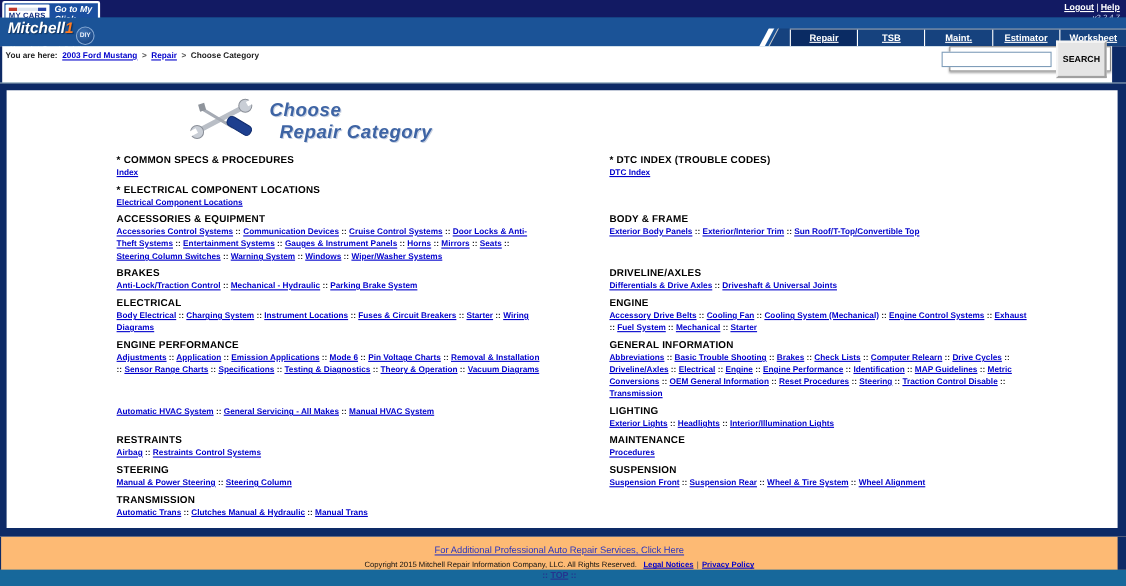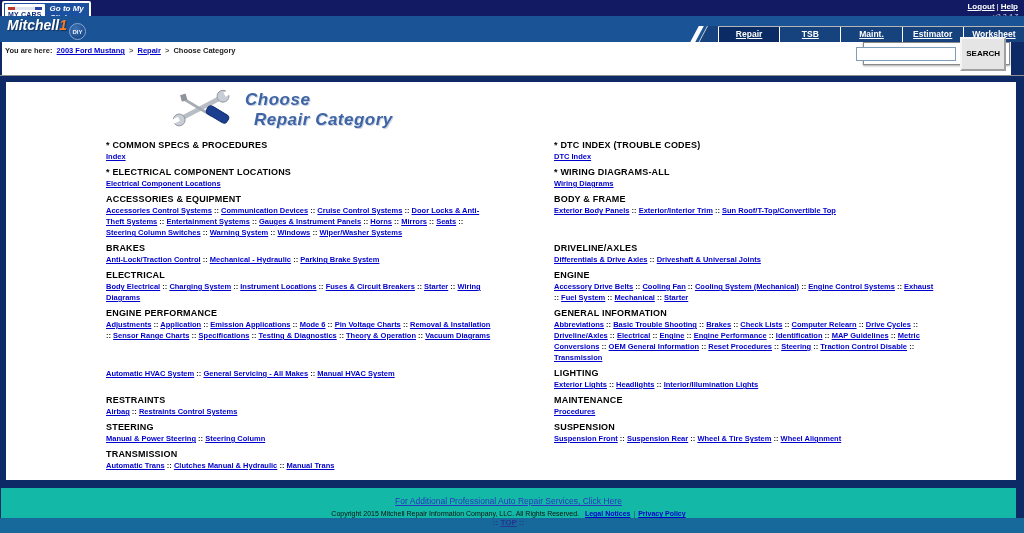--- a/index.html
+++ b/index.html
@@ -71,21 +71,21 @@
 
   .cats { padding:10px 30px 0 100px; }
   .cat-row { display:grid; grid-template-columns:448px 1fr; margin-bottom:5px; }
   .cat-cell { max-width:385px; }
   .cat-heading { font-size:9px; font-weight:bold; color:#000; line-height:11px; letter-spacing:.2px; }
   .cat-links { font-size:7.5px; font-weight:bold; line-height:11px; }
   .cat-links a { color:var(--link,#0000cc); }
   .cat-sep { color:#222; }
 
   
-  .footer { background:#14b8a6; height:30px; text-align:center; padding-top:2px;
+  .footer { background:#fdba74; height:30px; text-align:center; padding-top:2px;
             border-left:1px solid var(--navy,#0d2a66); border-right:8px solid var(--navy,#0d2a66); }
   .svc { font-size:8.5px; color:#2a35c0; }
   .copyline { font-size:7px; color:#111; margin-top:2px; }
   .copyline a { color:var(--link,#0000cc); font-weight:bold; }
   .copy-sep { color:#444; margin:0 1px; }
   .topline { font-size:8px; font-weight:bold; color:#25348f; margin-top:1px; }
   .topline a { color:#25348f; }
   .bottombar { height:7px; background:var(--teal,#17689b); }
 </style>
 </head>
@@ -172,24 +172,20 @@
         <div class="cat-cell">
           <div class="cat-heading">* DTC INDEX (TROUBLE CODES)</div>
           <div class="cat-links"><a>DTC Index</a></div>
         </div>
       </div>
       <div class="cat-row">
         <div class="cat-cell">
           <div class="cat-heading">* ELECTRICAL COMPONENT LOCATIONS</div>
           <div class="cat-links"><a>Electrical Component Locations</a></div>
         </div>
-        <div class="cat-cell">
-          <div class="cat-heading">* WIRING DIAGRAMS-ALL</div>
-          <div class="cat-links"><a>Wiring Diagrams</a></div>
-        </div>
       </div>
       <div class="cat-row">
         <div class="cat-cell">
           <div class="cat-heading">ACCESSORIES &amp; EQUIPMENT</div>
           <div class="cat-links"><a>Accessories Control Systems</a><span class="cat-sep"> :: </span><a>Communication Devices</a><span class="cat-sep"> :: </span><a>Cruise Control Systems</a><span class="cat-sep"> :: </span><a>Door Locks &amp; Anti-Theft Systems</a><span class="cat-sep"> :: </span><a>Entertainment Systems</a><span class="cat-sep"> :: </span><a>Gauges &amp; Instrument Panels</a><span class="cat-sep"> :: </span><a>Horns</a><span class="cat-sep"> :: </span><a>Mirrors</a><span class="cat-sep"> :: </span><a>Seats</a><span class="cat-sep"> :: </span><a>Steering Column Switches</a><span class="cat-sep"> :: </span><a>Warning System</a><span class="cat-sep"> :: </span><a>Windows</a><span class="cat-sep"> :: </span><a>Wiper/Washer Systems</a></div>
         </div>
         <div class="cat-cell">
           <div class="cat-heading">BODY &amp; FRAME</div>
           <div class="cat-links"><a>Exterior Body Panels</a><span class="cat-sep"> :: </span><a>Exterior/Interior Trim</a><span class="cat-sep"> :: </span><a>Sun Roof/T-Top/Convertible Top</a></div>
         </div>

